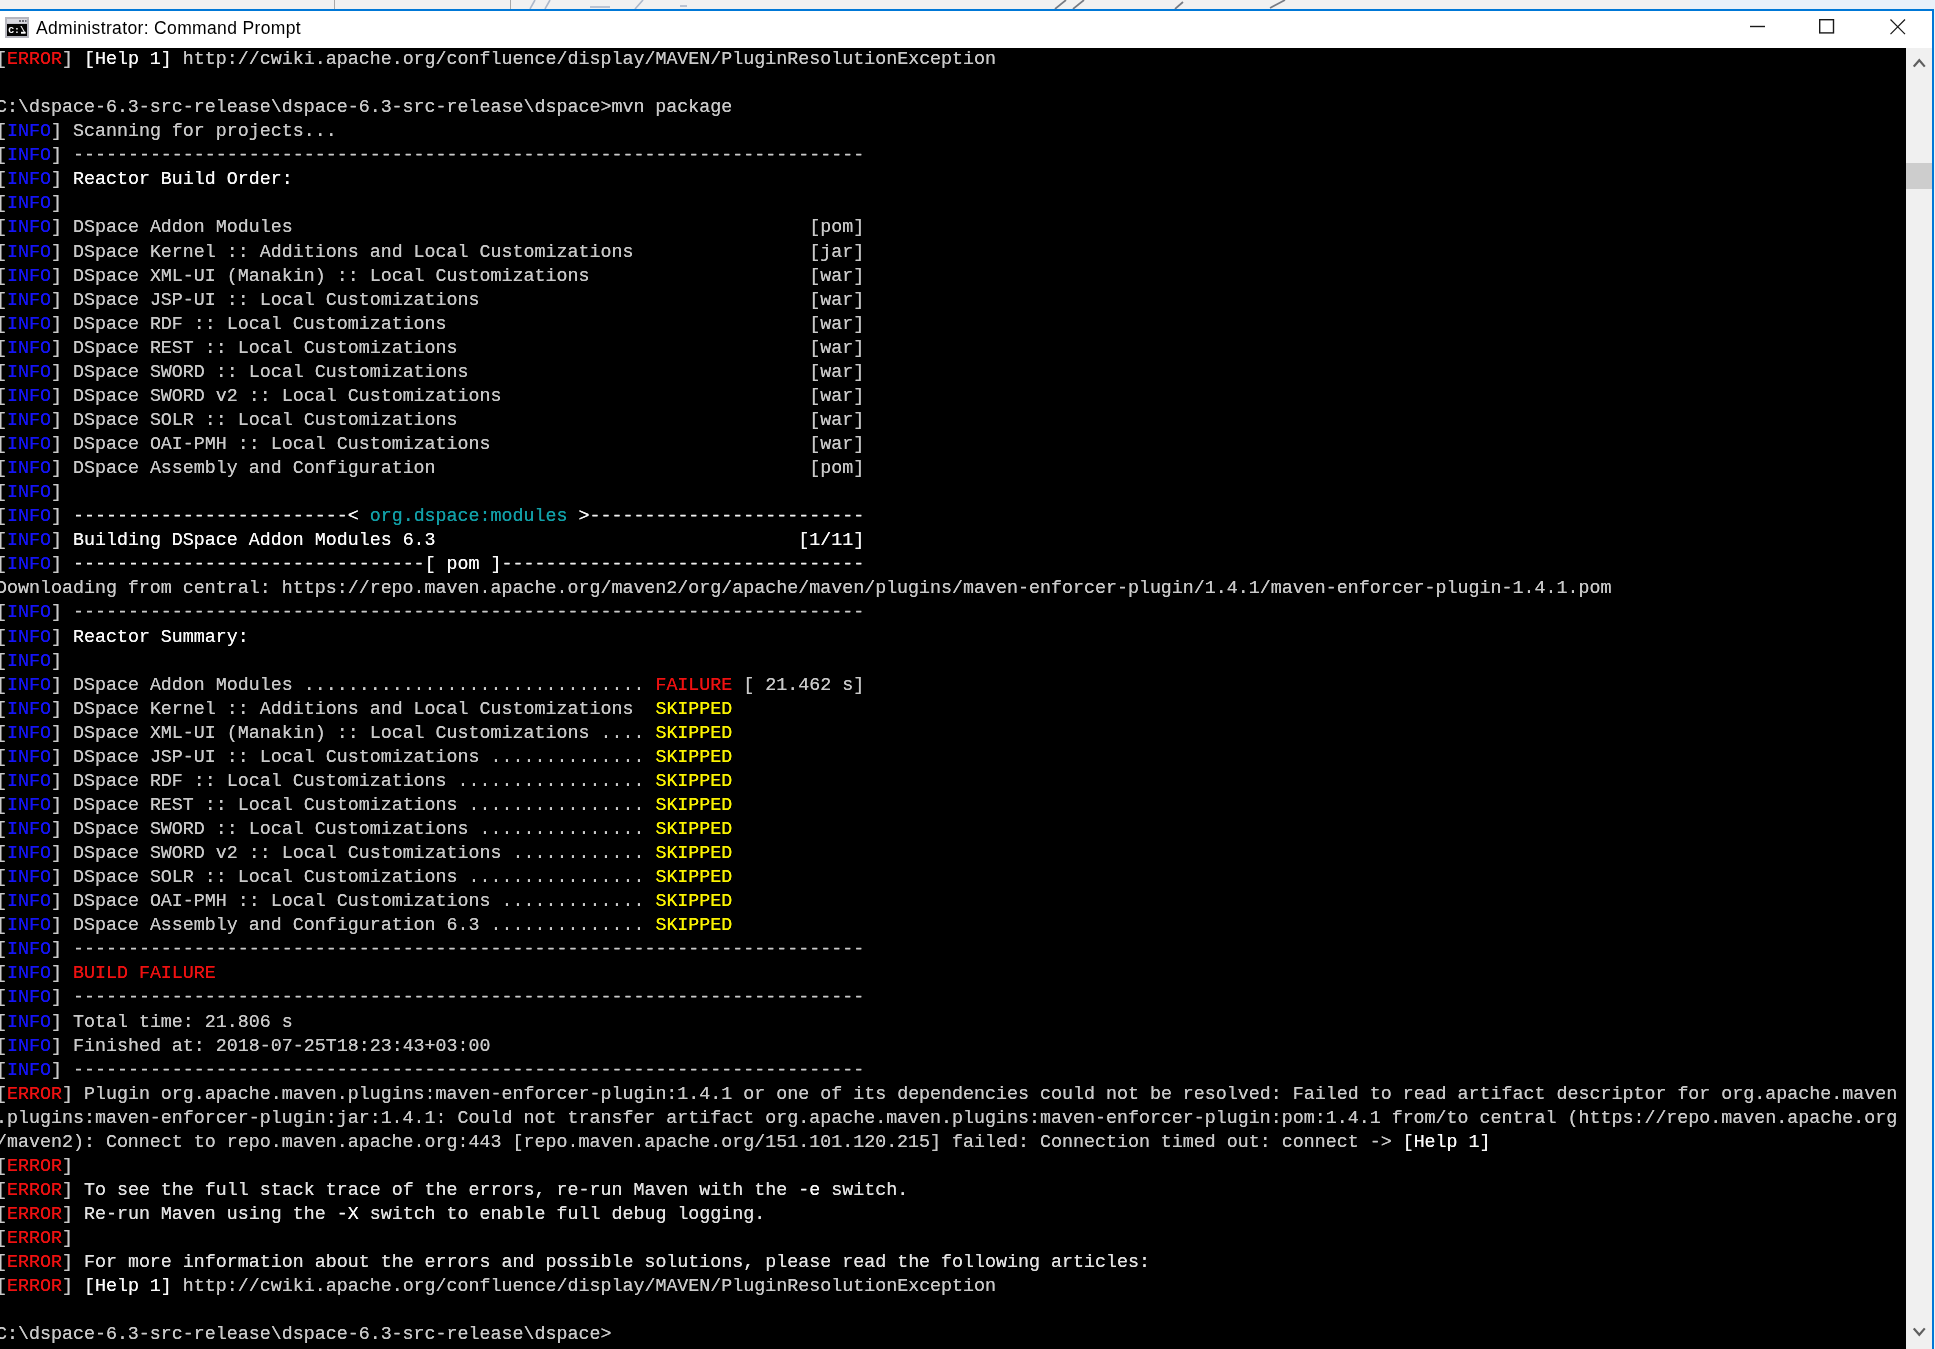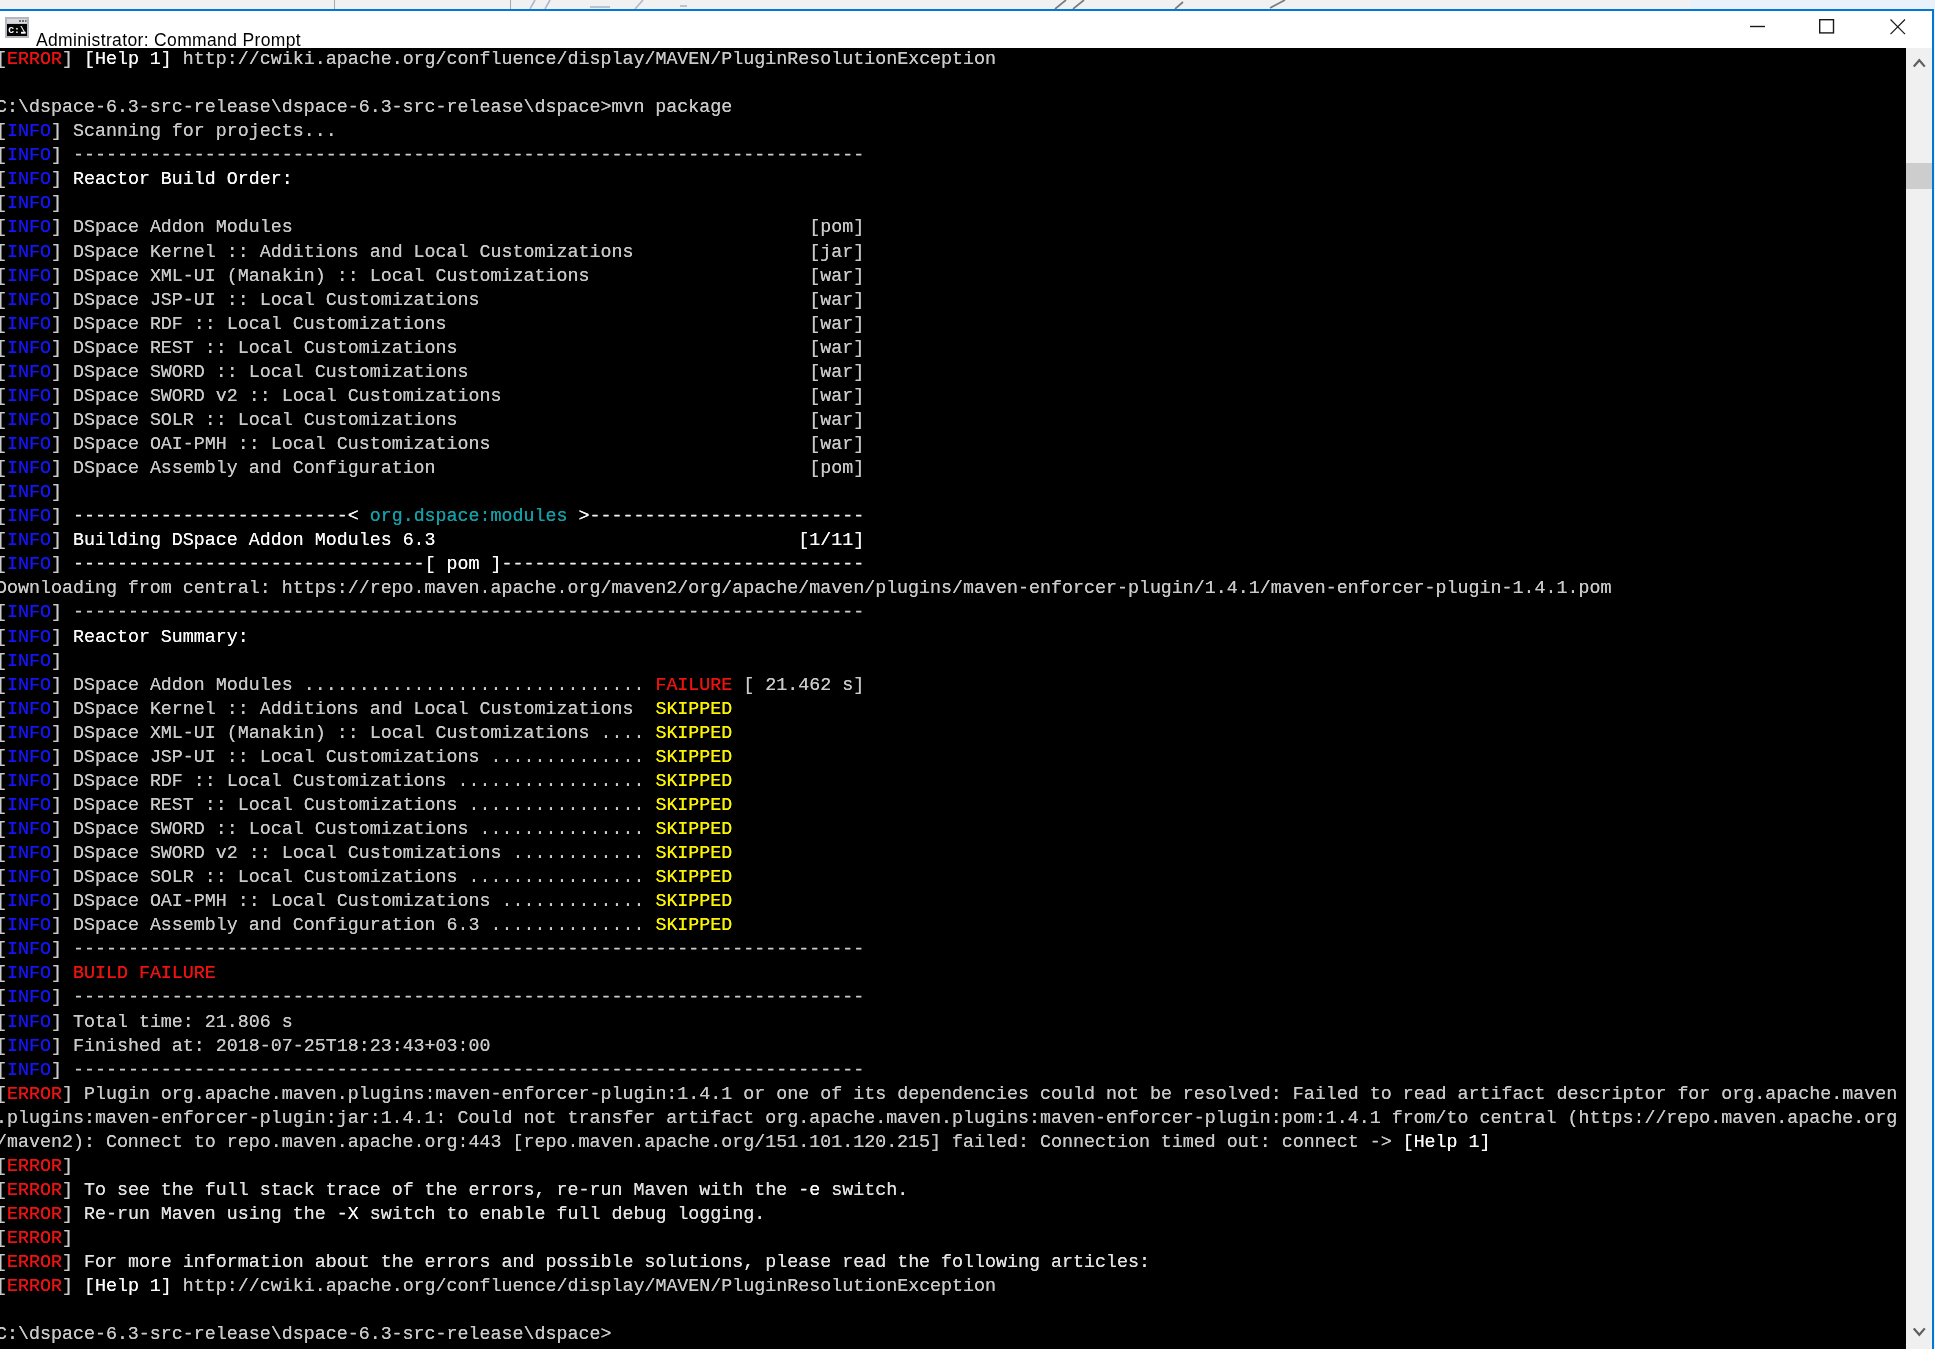--- a/index.html
+++ b/index.html
@@ -1,20 +1,20 @@
 <!DOCTYPE html>
 <html><head><meta charset="utf-8"><style>
 * { margin:0; padding:0; box-sizing:border-box; }
 html,body { width:1935px; height:1349px; overflow:hidden; background:#000; }
 #strip { position:absolute; left:0; top:0; width:1935px; height:9px; background:#f1f1f1; }
 #strip .vl { position:absolute; top:0; width:1px; height:9px; background:#a8a8a8; }
 #strip .bluearea { position:absolute; top:0; left:1690px; width:245px; height:9px; background:#e9f1fa; }
 #topborder { position:absolute; left:0; top:9px; width:1935px; height:2px; background:#0078d7; }
 #titlebar { position:absolute; left:0; top:11px; width:1935px; height:37px; background:#ffffff; }
-#title { position:absolute; left:36px; top:19px; font-family:"Liberation Sans",sans-serif; font-size:17.5px; letter-spacing:0.35px; color:#000; }
+#title { position:absolute; left:36px; top:7px; font-family:"Liberation Sans",sans-serif; font-size:17.5px; letter-spacing:0.35px; color:#000; }
 #console { position:absolute; left:0; top:48px; width:1906px; height:1301px; background:#000; overflow:hidden; }
 pre { position:absolute; left:-4px; top:0px; font-family:"Liberation Mono",monospace; font-size:18.32px; line-height:24.07px; color:#c9c9c9; white-space:pre; text-shadow:0 0 0.55px currentColor; }
 pre b { font-weight:normal; font-style:normal; }
 b.g { color:#c9c9c9; }
 b.h { color:#e2e2e2; }
 b.i { color:#1414f5; }
 b.e { color:#ee1111; }
 b.y { color:#fbf300; }
 b.w { color:#fafafa; }
 b.c { color:#12a0a8; }

